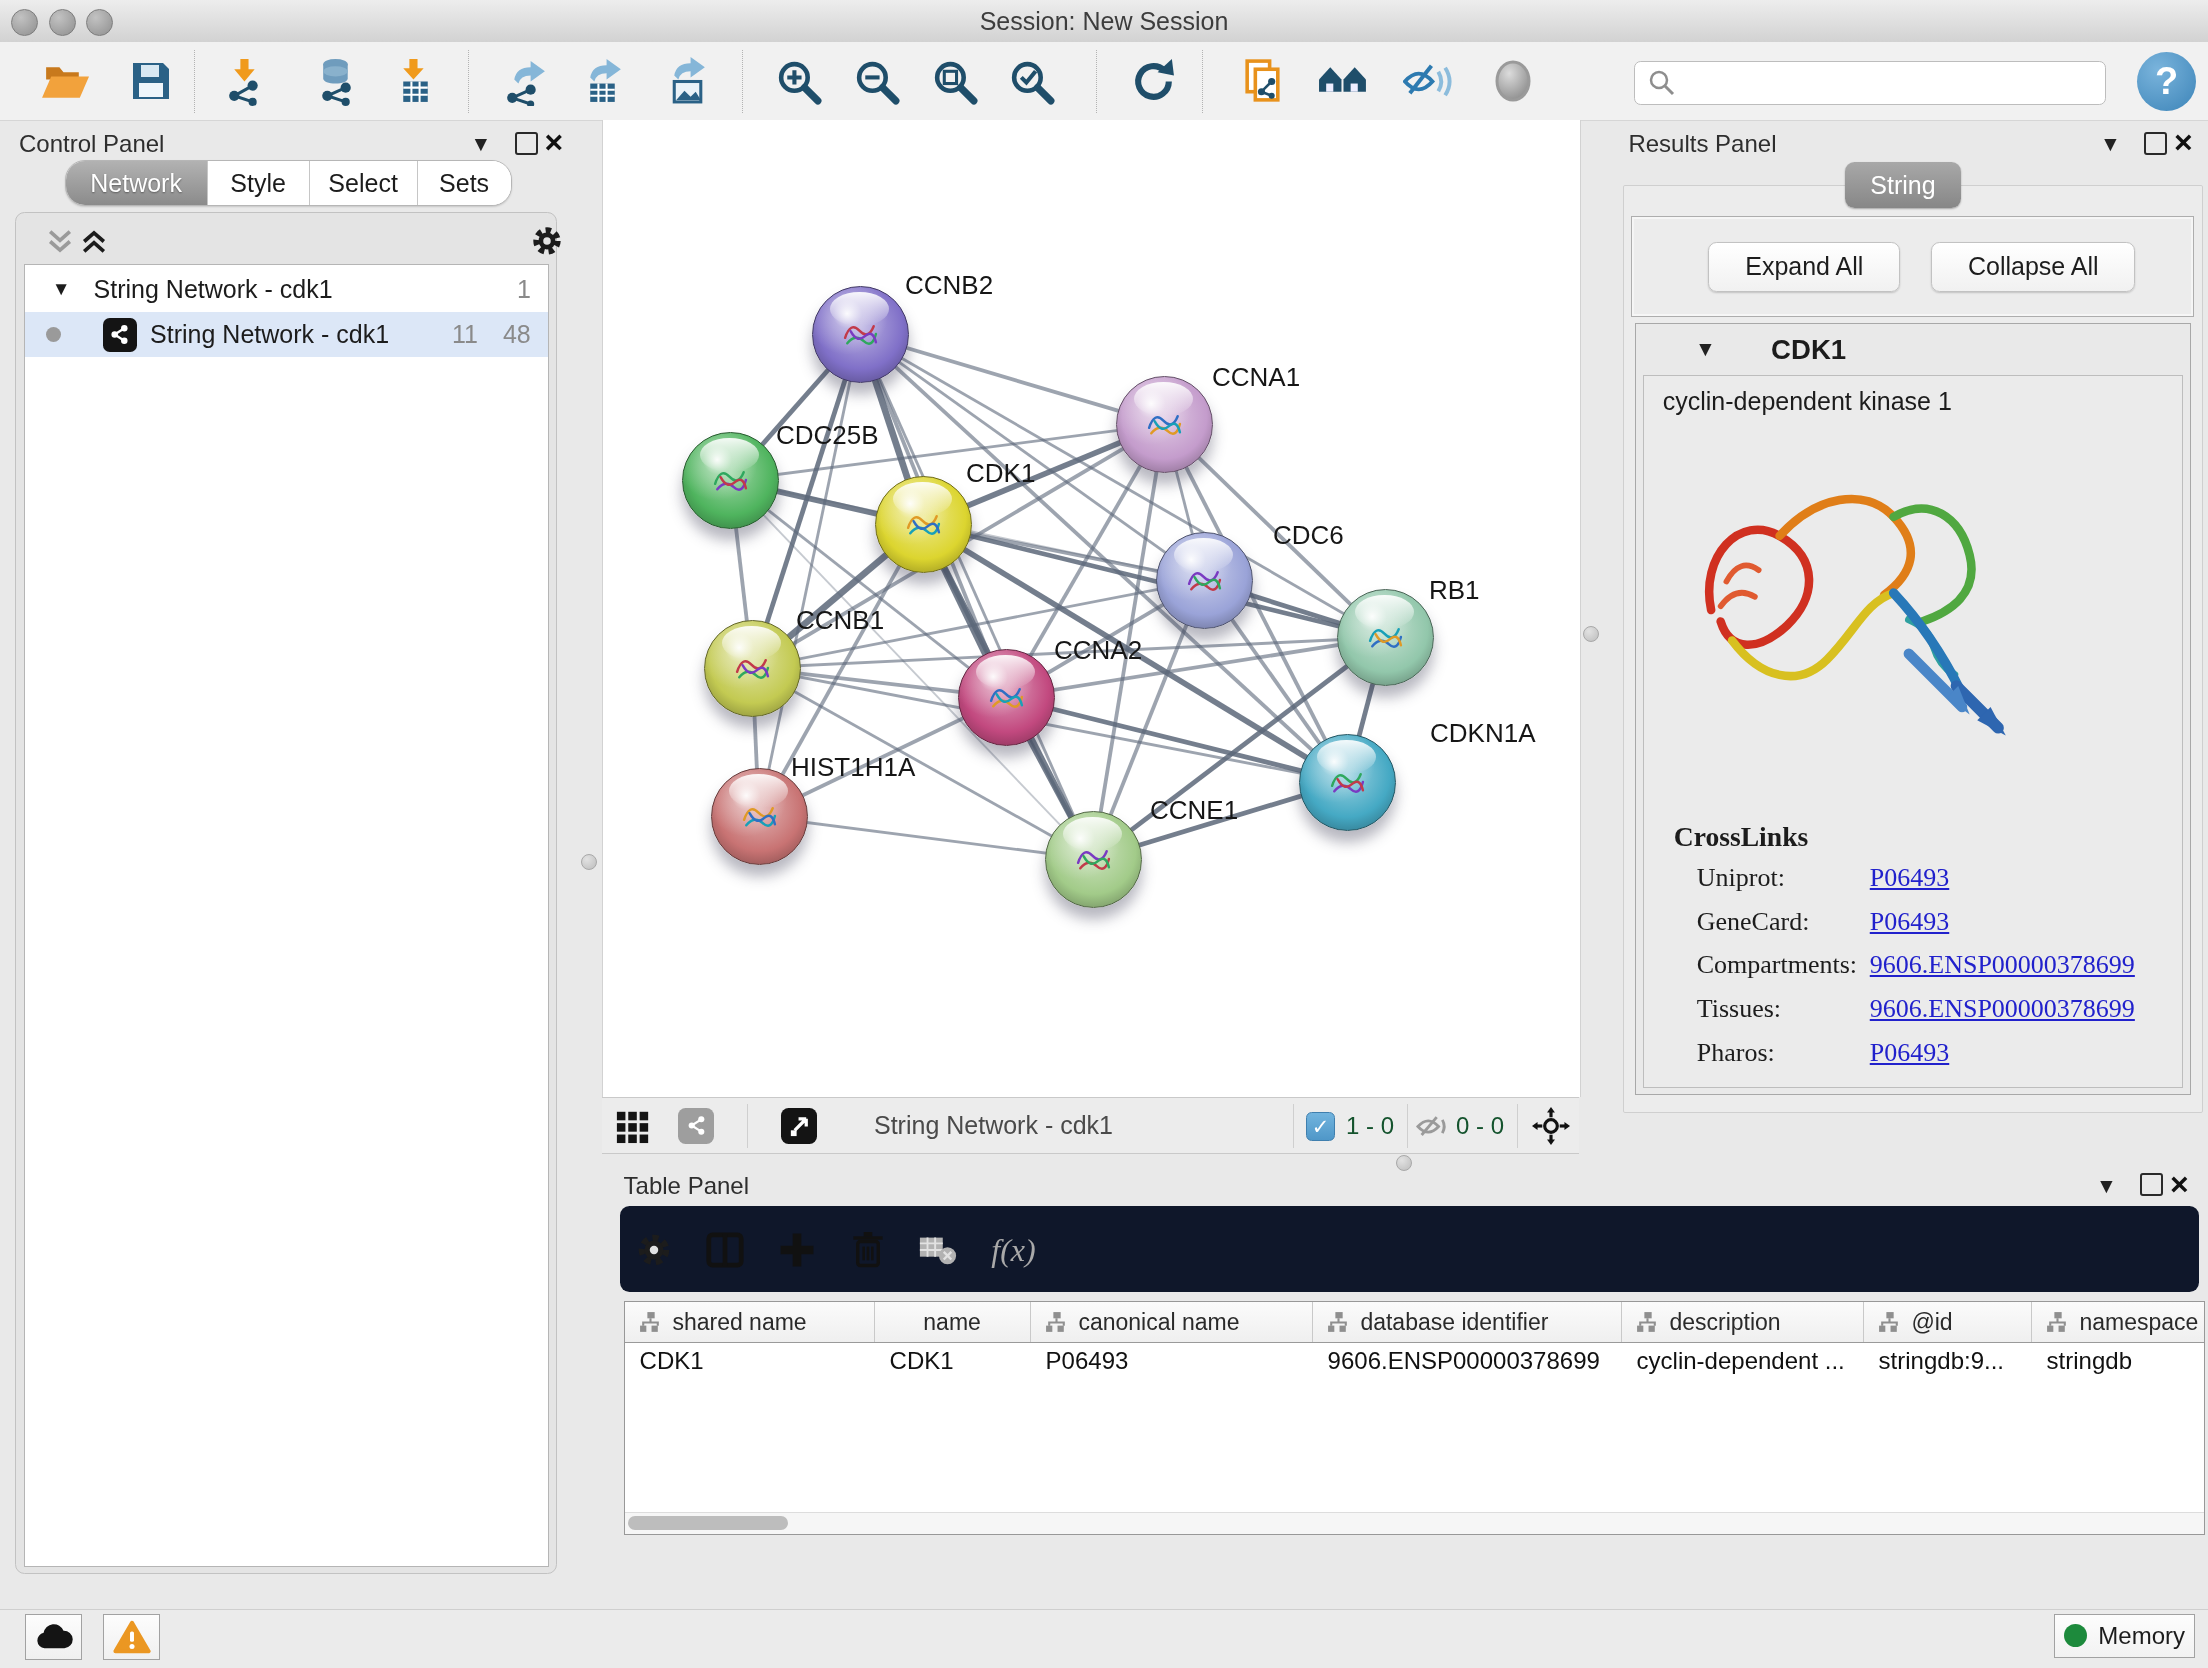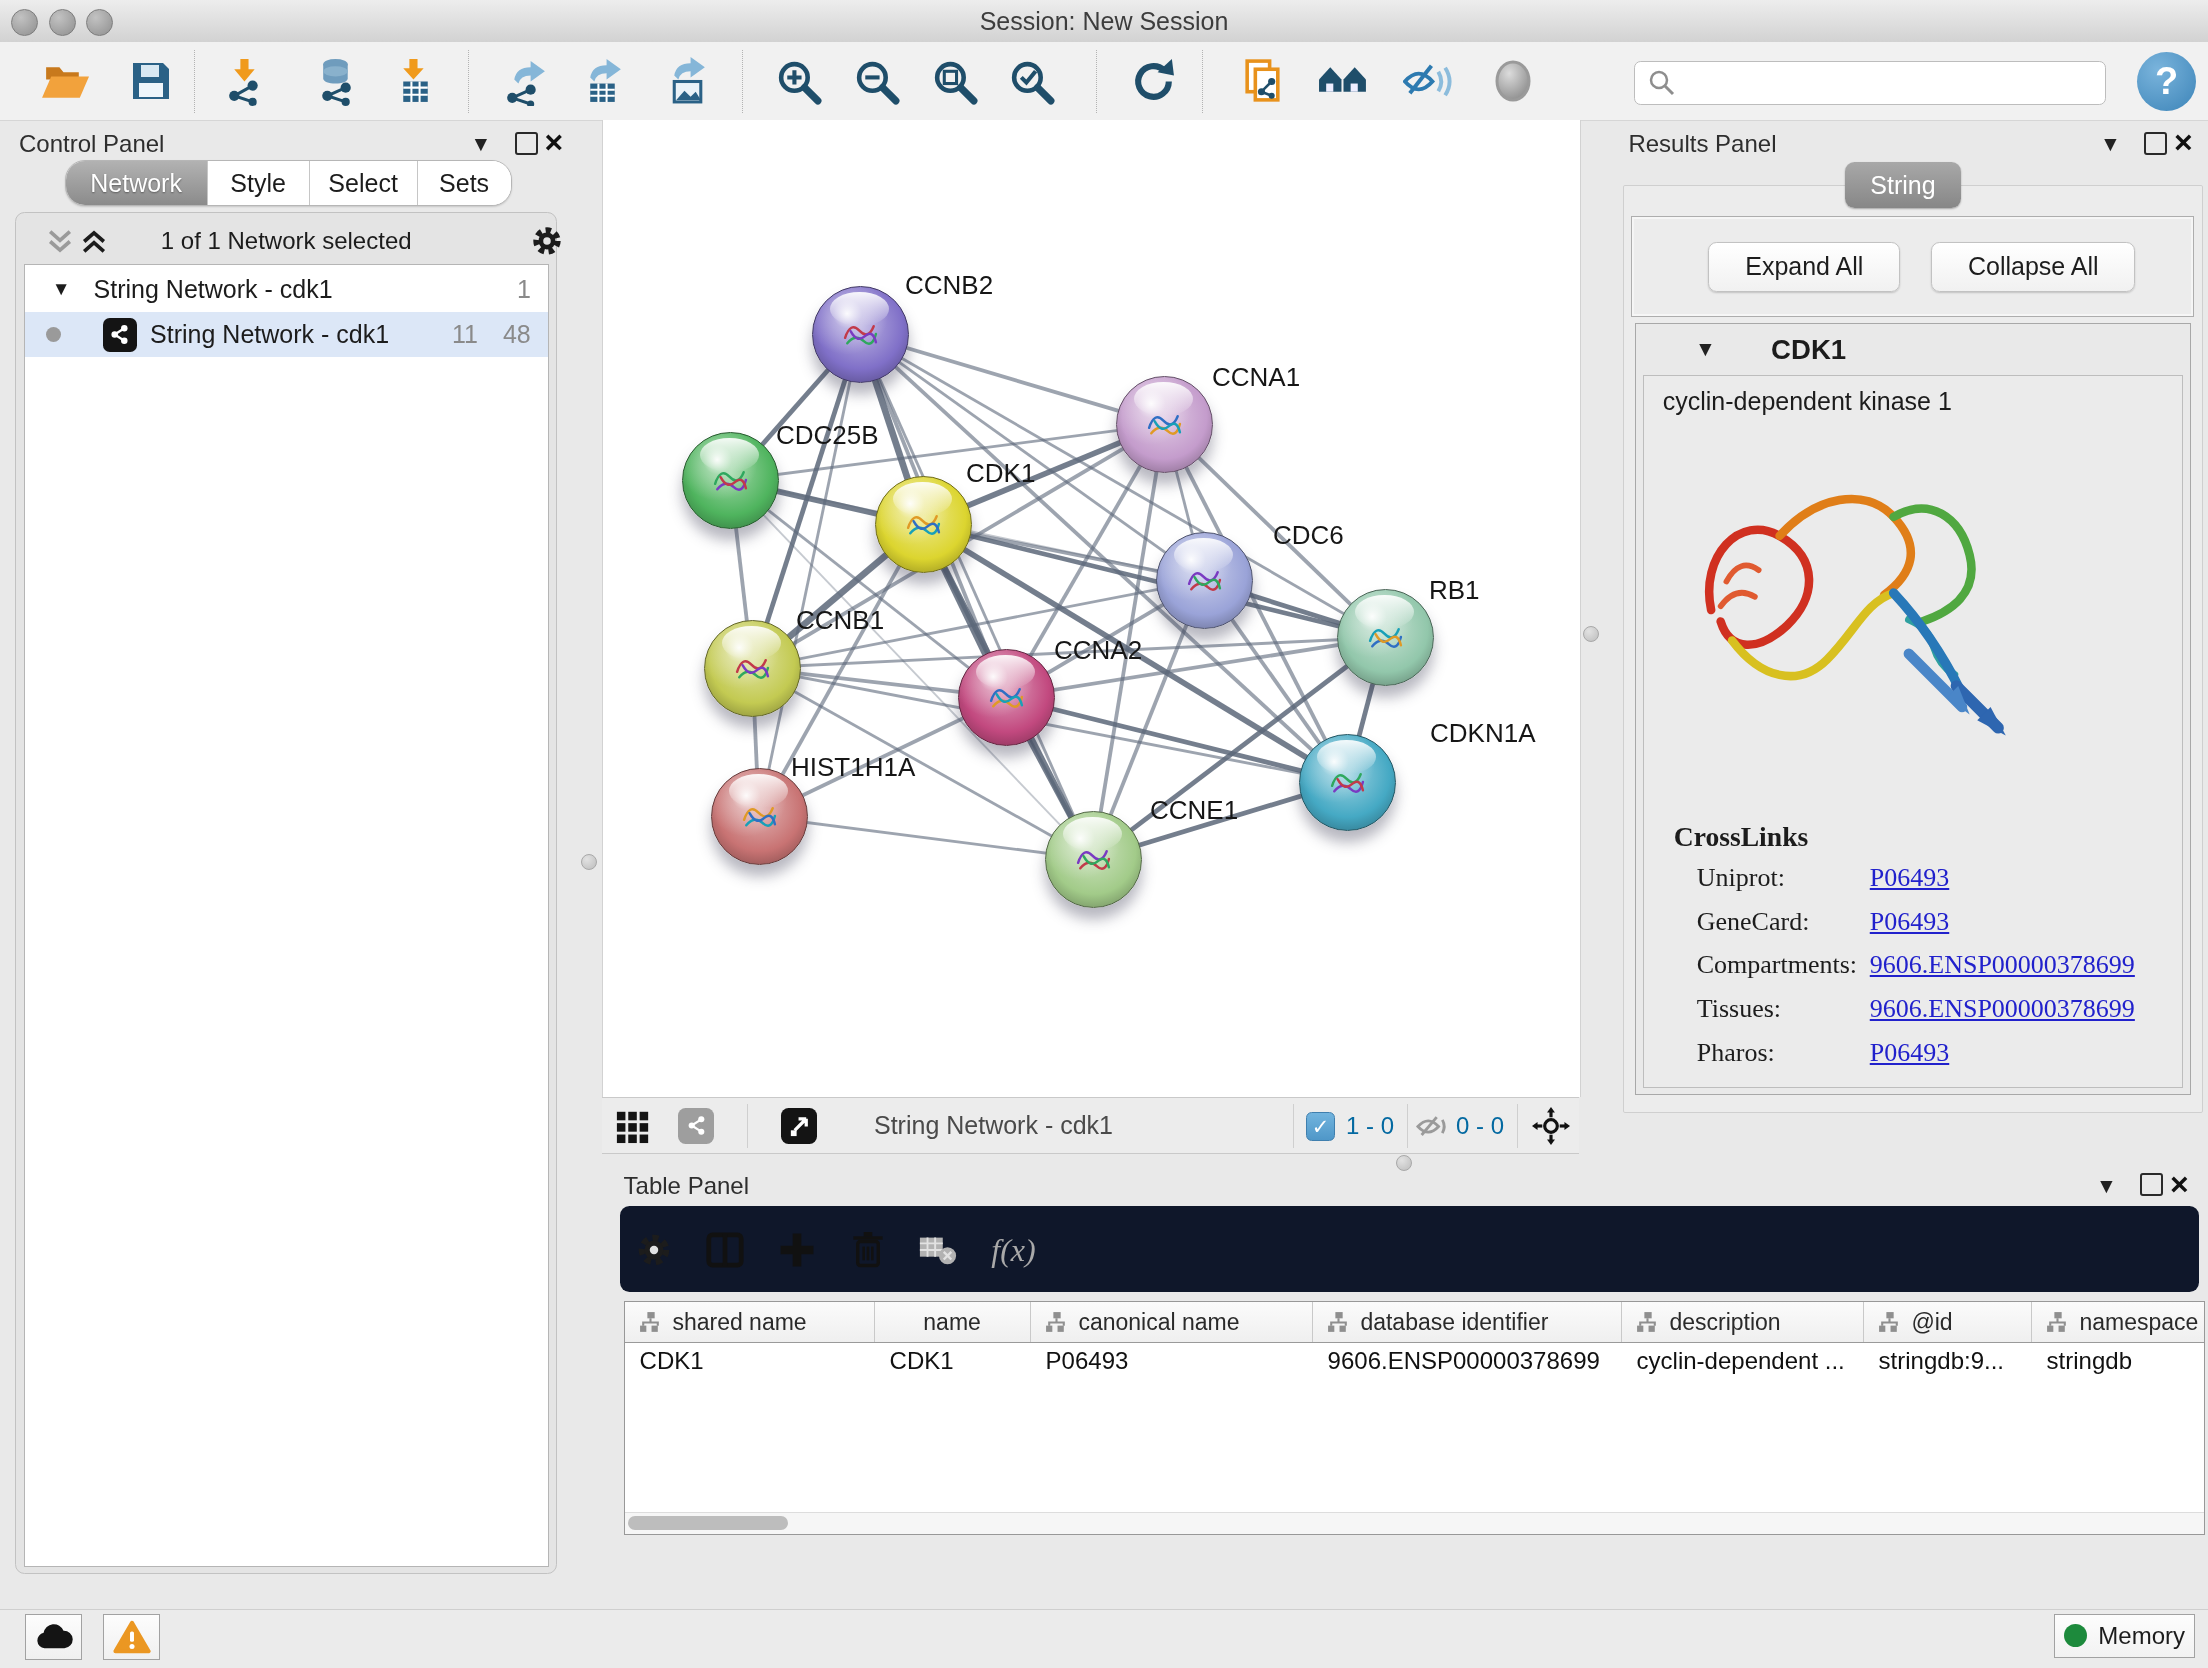--- a/index.html
+++ b/index.html
@@ -55,21 +55,21 @@
     border:1px solid #555;display:flex;align-items:center;justify-content:center;
     box-shadow:0 11.4px 13.3px rgba(50,50,75,.35);}
   .gnode::after{content:"";position:absolute;left:18%;top:5%;width:62%;height:36%;border-radius:50%;
     background:linear-gradient(rgba(255,255,255,.92),rgba(255,255,255,0));}
   .gnode svg{width:55px;height:55px;}
   .gnode-label{position:absolute;transform:translateY(-50%);font-size:26px;color:#161616;white-space:nowrap;z-index:3;}
   .cv-toolbar{position:absolute;left:602px;top:1097px;width:977px;height:55px;background:#ececec;
     border-top:1px solid #c9c9c9;border-bottom:1px solid #c9c9c9;}
   .cv-sep{position:absolute;top:5.7px;height:44px;border-left:1px solid #cfcfcf;}
   .cv-name{position:absolute;top:0;height:55px;line-height:55px;font-size:25px;color:#4a4a4a;}
-  .cv-count{position:absolute;top:0;height:55px;line-height:55px;font-size:24px;color:#0369a1;}
+  .cv-count{position:absolute;top:0;height:55px;line-height:55px;font-size:24px;color:#14532d;}
   .cv-check{position:absolute;top:14.3px;width:27px;height:27px;border-radius:5.7px;
     background:linear-gradient(#72b4de,#4f97c8);border:1px solid #3f7fae;color:#fff;font-size:21px;
     display:flex;align-items:center;justify-content:center;}
   .blackbtn{position:absolute;top:9.5px;width:36px;height:36px;border-radius:7.6px;background:#141414;
     display:flex;align-items:center;justify-content:center;}
   .graybtn{position:absolute;top:9.5px;width:36px;height:36px;border-radius:7.6px;background:#9e9e9e;
     display:flex;align-items:center;justify-content:center;}
   .handle-dot{position:absolute;width:14.3px;height:14.3px;border-radius:50%;
     background:radial-gradient(circle at 35% 30%,#e2e2e2,#bdbdbd);border:1px solid #a8a8a8;}
   
@@ -303,21 +303,20 @@
   </div>
 
   <div class="cp-box">
     <div class="cp-status">
       <svg class="abs" style="left:28.5px;top:5.7px" width="30" height="27" viewBox="0 0 24 22">
           <path d="M4 3l8 7 8-7M4 11l8 7 8-7" stroke="#9a9a9a" stroke-width="3" fill="none"></path>
         </svg>
       <svg class="abs" style="left:63px;top:5.7px" width="30" height="27" viewBox="0 0 24 22">
           <path d="M4 19l8-7 8 7M4 11l8-7 8 7" stroke="#1c1c1c" stroke-width="3" fill="none"></path>
         </svg>
-      <div class="abs" style="left:0;top:4.8px;width:100%;text-align:center;font-size:24px">1 of 1 Network selected</div>
       <svg class="abs" style="left:514px;top:1.9px" width="34" height="34" viewBox="0 0 36 36">
           <circle cx="18" cy="18" r="10" fill="none" stroke="#1c1c1c" stroke-width="9" stroke-dasharray="5 4.1"></circle>
           <circle cx="18" cy="18" r="9" fill="#1c1c1c"></circle>
           <circle cx="18" cy="18" r="4" fill="#e4e4e4"></circle>
         </svg>
     </div>
     <div class="cp-list">
       <div class="treerow" style="top:1.9px">
         <span style="margin-left:27px;font-size:19px">▼</span>
         <span style="margin-left:23px">String Network - cdk1</span>

